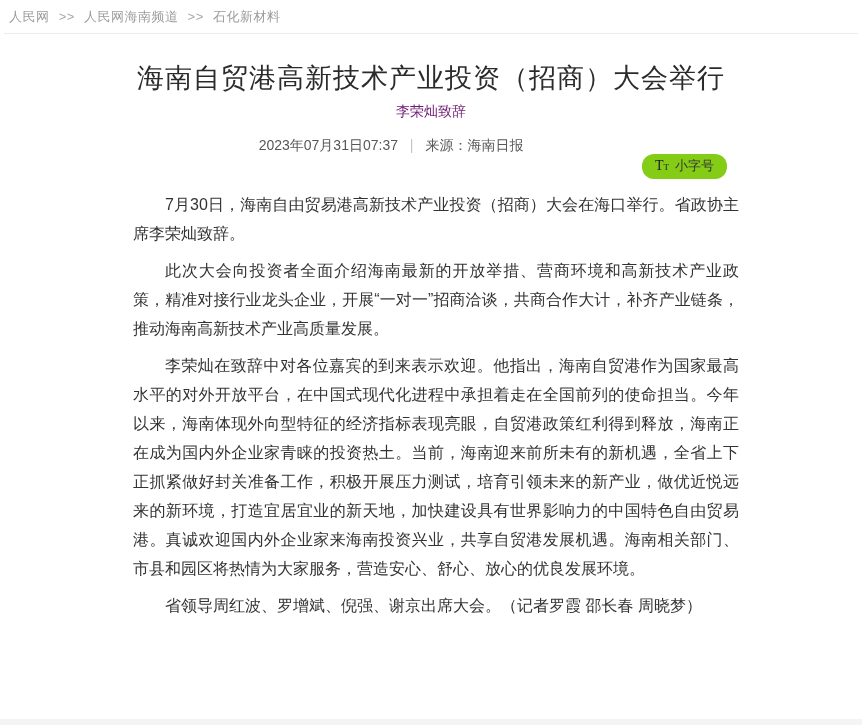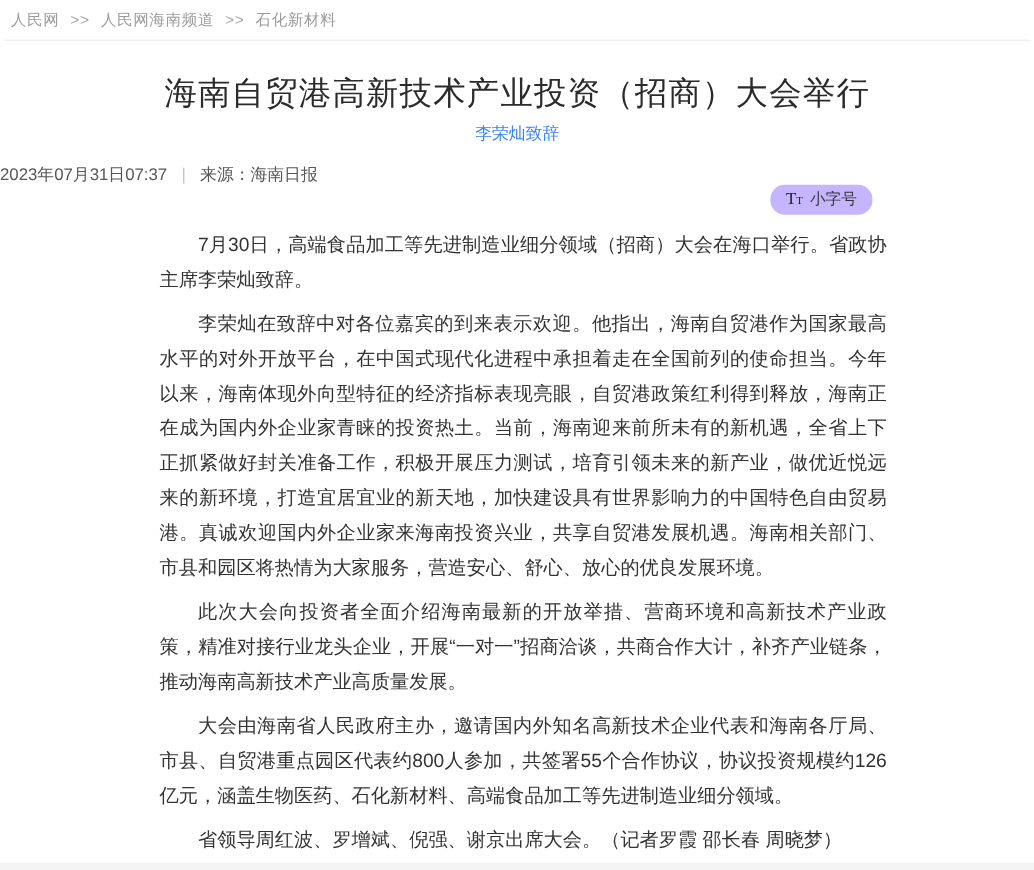--- a/index.html
+++ b/index.html
@@ -26,36 +26,36 @@
   .title {
     position: absolute; top: 60px; left: 0; width: 862px;
     text-align: center;
     font-size: 27px; font-weight: 400; color: #2b2b2b;
     letter-spacing: 1px;
     margin: 0;
   }
   .subtitle {
     position: absolute; top: 103px; left: 0; width: 862px;
     text-align: center;
-    font-size: 14px; color: #3b82f6;
+    font-size: 14px; color: #701a75;
   }
   .dateline {
     position: absolute; top: 137px; left: 0; width: 782px;
-    text-align: left;
+    text-align: center;
     font-size: 14px; color: #575757;
   }
   .dateline .pipe { margin: 0 8px; color: #c4c4c4; }
   
   .toolbar {
     position: absolute; top: 154px; left: 133px; width: 594px;
     text-align: right;
   }
   .font-size-btn {
     display: inline-block;
-    background: #c4b5fd;
+    background: #84cc16;
     border: none;
     border-radius: 12px;
     padding: 4px 13px;
     font-size: 13px; color: #333;
     font-family: "Liberation Sans", "DejaVu Sans", sans-serif;
     cursor: pointer;
     line-height: 15px;
     text-align: center;
   }
   .tt { font-family: "Liberation Serif", "DejaVu Serif", serif; margin-right: 6px; color: #222; }
@@ -97,21 +97,20 @@
   <span>来源：</span><span class="crumb">海南日报</span>
 </div>
 
 <div class="toolbar">
   <button class="font-size-btn">
     <span class="tt"><span class="t-big">T</span><span class="t-small">T</span></span><span>小字号</span>
   </button>
 </div>
 
 <div class="article-body">
-  <p>7月30日，高端食品加工等先进制造业细分领域（招商）大会在海口举行。省政协主席李荣灿致辞。</p>
+  <p>7月30日，海南自由贸易港高新技术产业投资（招商）大会在海口举行。省政协主席李荣灿致辞。</p>
+  <p>此次大会向投资者全面介绍海南最新的开放举措、营商环境和高新技术产业政策，精准对接行业龙头企业，开展“一对一”招商洽谈，共商合作大计，补齐产业链条，推动海南高新技术产业高质量发展。</p>
   <p>李荣灿在致辞中对各位嘉宾的到来表示欢迎。他指出，海南自贸港作为国家最高水平的对外开放平台，在中国式现代化进程中承担着走在全国前列的使命担当。今年以来，海南体现外向型特征的经济指标表现亮眼，自贸港政策红利得到释放，海南正在成为国内外企业家青睐的投资热土。当前，海南迎来前所未有的新机遇，全省上下正抓紧做好封关准备工作，积极开展压力测试，培育引领未来的新产业，做优近悦远来的新环境，打造宜居宜业的新天地，加快建设具有世界影响力的中国特色自由贸易港。真诚欢迎国内外企业家来海南投资兴业，共享自贸港发展机遇。海南相关部门、市县和园区将热情为大家服务，营造安心、舒心、放心的优良发展环境。</p>
-  <p>此次大会向投资者全面介绍海南最新的开放举措、营商环境和高新技术产业政策，精准对接行业龙头企业，开展“一对一”招商洽谈，共商合作大计，补齐产业链条，推动海南高新技术产业高质量发展。</p>
-  <p>大会由海南省人民政府主办，邀请国内外知名高新技术企业代表和海南各厅局、市县、自贸港重点园区代表约800人参加，共签署55个合作协议，协议投资规模约126亿元，涵盖生物医药、石化新材料、高端食品加工等先进制造业细分领域。</p>
   <p>省领导周红波、罗增斌、倪强、谢京出席大会。（记者罗霞 邵长春 周晓梦）</p>
 
 </div>
 
 <div class="bottom-strip"></div>
 
 </body></html>

